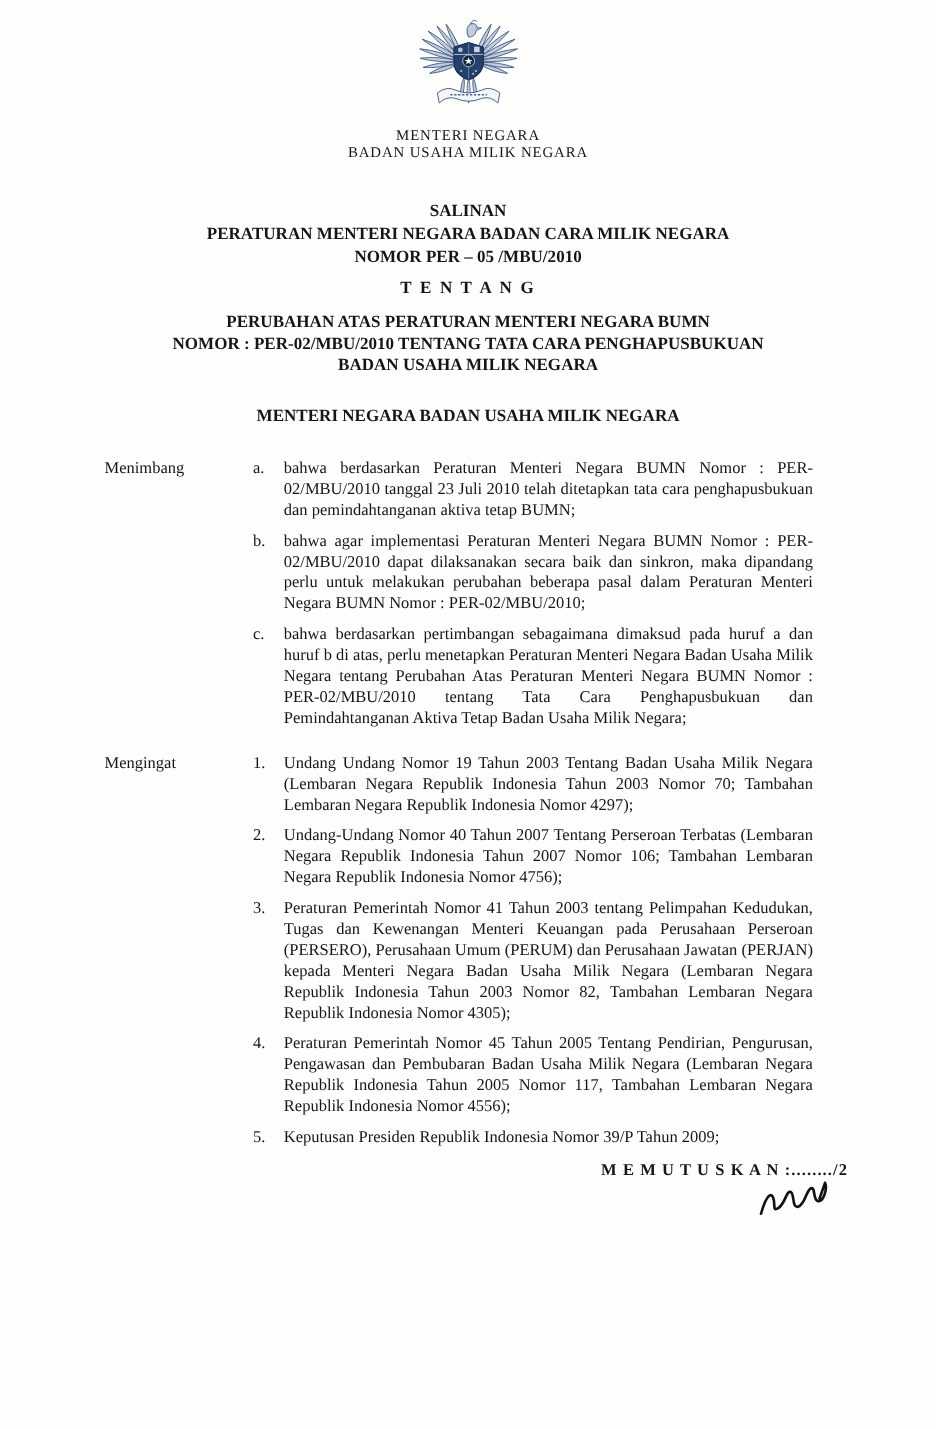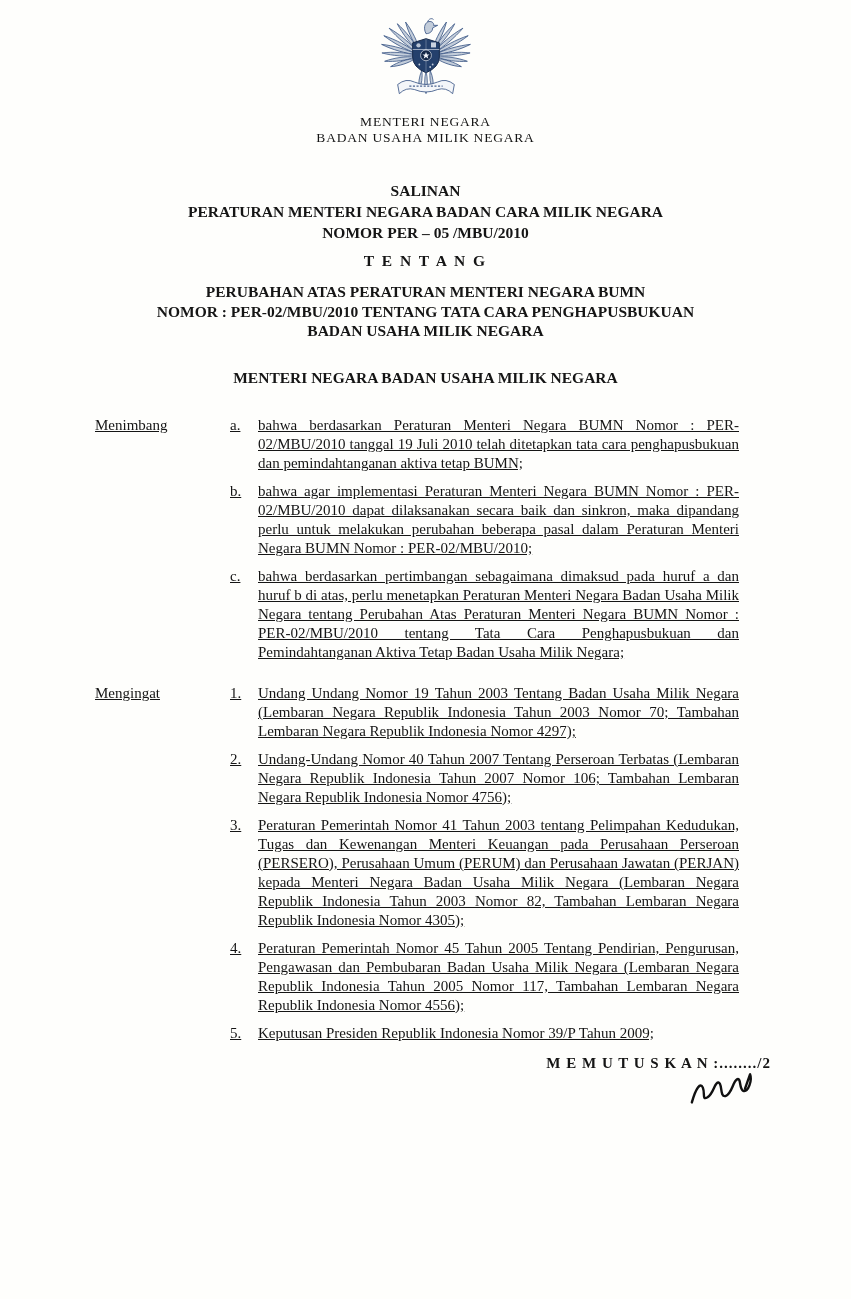--- a/index.html
+++ b/index.html
@@ -17,21 +17,21 @@
   .org { margin-top:6px; text-align:center; font-size:13.5px; letter-spacing:0.8px; line-height:16px; }
   
   .title-block { margin-top:34px; text-align:center; font-weight:bold; }
   .title-line { font-size:15.5px; line-height:21px; }
   .tentang { margin-top:7px; font-size:15.5px; line-height:21px; letter-spacing:2px; }
   .subject { margin-top:11px; }
   .subject .title-line { line-height:19.5px; }
   
   .preamble { margin-top:27px; text-align:center; font-weight:bold; font-size:15.5px; line-height:19.5px; }
   
-  .clause { display:flex; padding:0 112px 0 95px;text-decoration:underline; }
+  .clause { display:flex; padding:0 112px 0 95px; }
   .clause-menimbang { margin-top:29px; }
   .clause-mengingat { margin-top:22px; }
   .clause-label { flex:none; width:135px; font-size:15px; line-height:19px; }
   .clause-items { flex:1; }
   .list-item { display:flex; margin-bottom:9px; }
   .list-item:last-child { margin-bottom:0; }
   .marker { flex:none; width:28px; font-size:15px; line-height:19px; }
   .item-text { flex:1; font-size:15px; line-height:19px; text-align:justify; }
   
   .footer { margin-top:12px; padding-right:80px; text-align:right; }
@@ -117,21 +117,21 @@
 
   <div class="preamble">
     <div>MENTERI NEGARA BADAN USAHA MILIK NEGARA</div>
   </div>
 
   <div class="clause clause-menimbang">
     <div class="clause-label">Menimbang</div>
     <div class="clause-items">
       <div class="list-item">
         <span class="marker">a.</span>
-        <span class="item-text">bahwa berdasarkan Peraturan Menteri Negara BUMN Nomor : PER-02/MBU/2010 tanggal 19 Juli 2010 telah ditetapkan tata cara penghapusbukuan dan pemindahtanganan aktiva tetap BUMN;</span>
+        <span class="item-text">bahwa berdasarkan Peraturan Menteri Negara BUMN Nomor : PER-02/MBU/2010 tanggal 23 Juli 2010 telah ditetapkan tata cara penghapusbukuan dan pemindahtanganan aktiva tetap BUMN;</span>
       </div>
       <div class="list-item">
         <span class="marker">b.</span>
         <span class="item-text">bahwa agar implementasi Peraturan Menteri Negara BUMN Nomor : PER-02/MBU/2010 dapat dilaksanakan secara baik dan sinkron, maka dipandang perlu untuk melakukan perubahan beberapa pasal dalam Peraturan Menteri Negara BUMN Nomor : PER-02/MBU/2010;</span>
       </div>
       <div class="list-item">
         <span class="marker">c.</span>
         <span class="item-text">bahwa berdasarkan pertimbangan sebagaimana dimaksud pada huruf a dan huruf b di atas, perlu menetapkan Peraturan Menteri Negara Badan Usaha Milik Negara tentang Perubahan Atas Peraturan Menteri Negara BUMN Nomor : PER-02/MBU/2010 tentang Tata Cara Penghapusbukuan dan Pemindahtanganan Aktiva Tetap Badan Usaha Milik Negara;</span>
       </div>
     </div>

